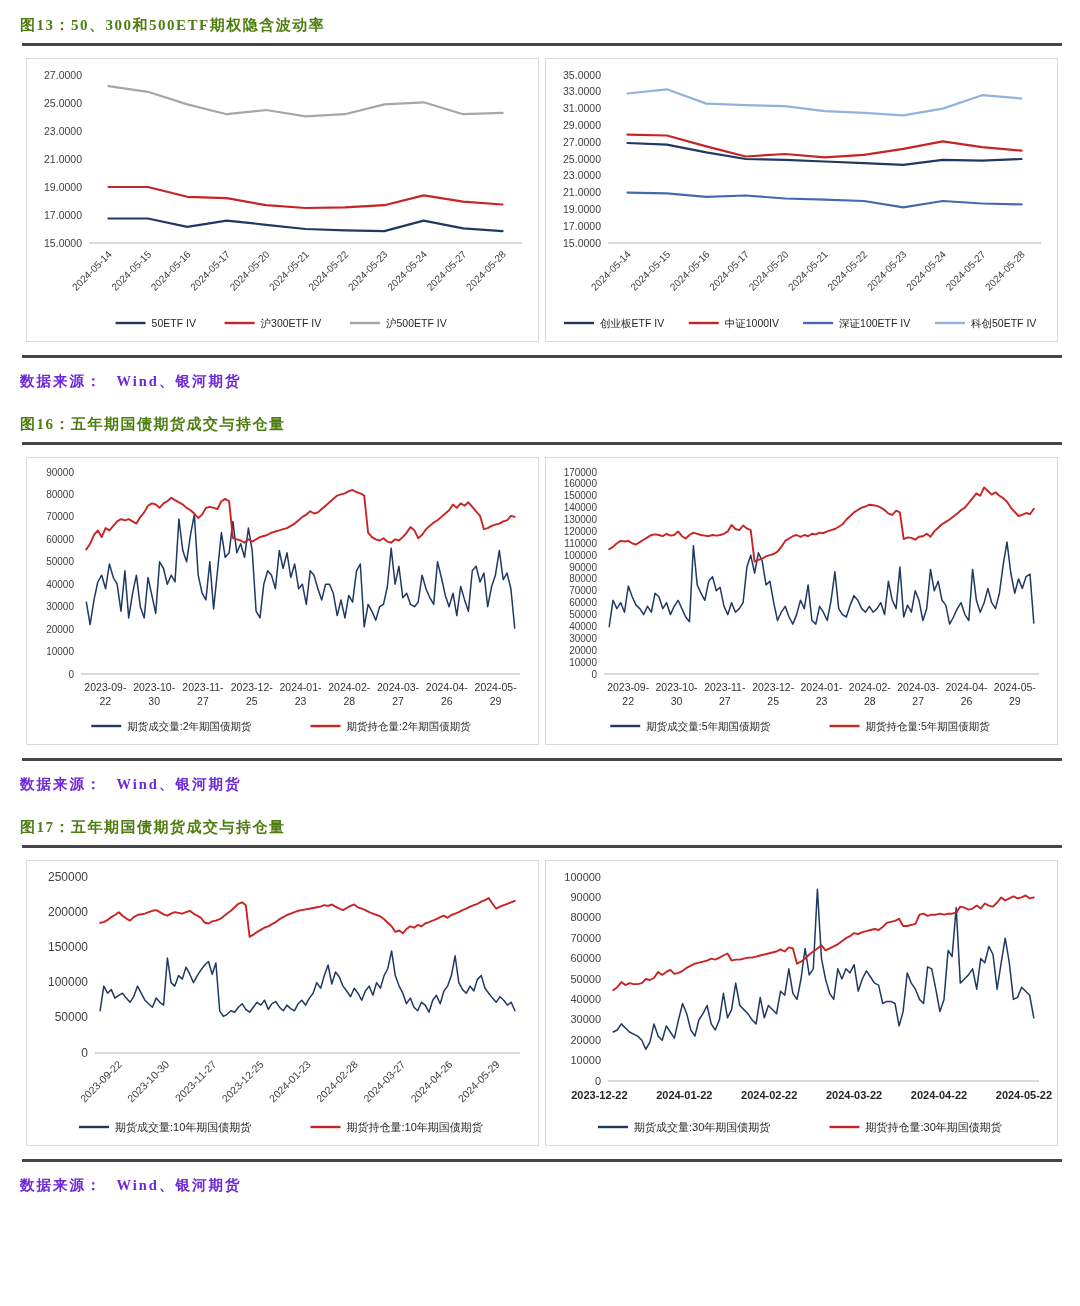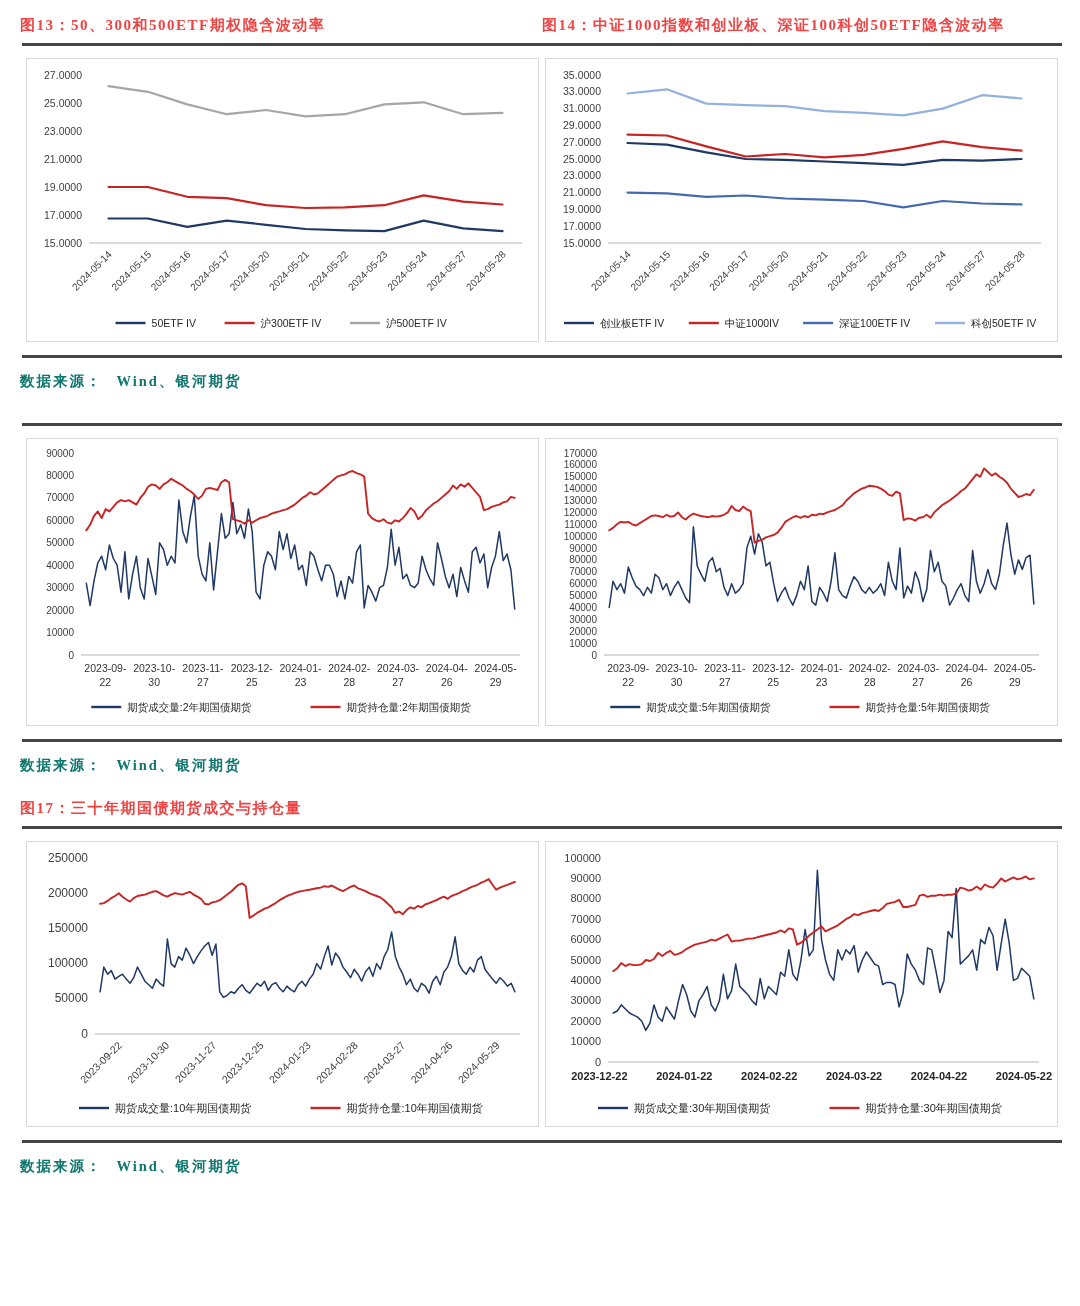--- a/index.html
+++ b/index.html
@@ -1,42 +1,41 @@
 <!DOCTYPE html>
 <html><head>
 <meta charset="utf-8">
 <style>
   html,body{margin:0;padding:0;background:#ffffff;}
   body{width:1080px;font-family:"Liberation Sans","DejaVu Sans",sans-serif;color:#17375E;}
   .page{padding:6px 16px 4px 20px;}
   .fig-row{margin-top:4px;}
   .fig-titles{display:flex;margin:10px 0 8px 0;}
   .fig-title{flex:1;font-family:"Liberation Serif","DejaVu Serif",serif;font-weight:bold;
-             font-size:15px;color:#ef4444;letter-spacing:1.5px;}
+             font-size:15px;color:#4d7c0f;letter-spacing:1.5px;}
   .rule{height:3px;background:#454545;margin:0 2px;}
   .boxes{display:flex;gap:6px;margin:12px 6px 13px 6px;}
   .chartbox{flex:1;border:1px solid #D9D9D9;background:#fff;overflow:hidden;}
   .chartbox svg{display:block;width:100%;}
   .h1 svg{height:282px;}
   .h2 svg{height:286px;}
   .h3 svg{height:284px;}
   .source{margin:14px 0 24px 0;font-family:"Liberation Serif","DejaVu Serif",serif;
-          font-size:14.5px;color:#0f766e;letter-spacing:2px;}
+          font-size:14.5px;color:#6d28d9;letter-spacing:2px;}
   .src-label{font-weight:bold;}
   .src-value{margin-left:14px;font-weight:bold;}
 </style>
 </head>
 <body>
 
 <div class="page">
 
   <div class="fig-row">
     <div class="fig-titles">
       <div class="fig-title">图13：50、300和500ETF期权隐含波动率</div>
-      <div class="fig-title">图14：中证1000指数和创业板、深证100科创50ETF隐含波动率</div>
     </div>
     <div class="rule"></div>
     <div class="boxes h1">
       <div class="chartbox">
           <svg viewBox="0 0 511 282">
             <text x="55" y="187.5" text-anchor="end" font-size="10.5" fill="#404040">15.0000</text>
             <text x="55" y="159.5" text-anchor="end" font-size="10.5" fill="#404040">17.0000</text>
             <text x="55" y="131.5" text-anchor="end" font-size="10.5" fill="#404040">19.0000</text>
             <text x="55" y="103.5" text-anchor="end" font-size="10.5" fill="#404040">21.0000</text>
             <text x="55" y="75.5" text-anchor="end" font-size="10.5" fill="#404040">23.0000</text>
@@ -104,20 +103,21 @@
             <text x="424.97" y="268" font-size="10.5" fill="#262626">科创50ETF IV</text>
           </svg>
         </div>
     </div>
     <div class="rule"></div>
     <div class="source"><span class="src-label">数据来源：</span><span class="src-value">Wind、银河期货</span></div>
   </div>
 
   <div class="fig-row">
     <div class="fig-titles">
+      <div class="fig-title">图16：五年期国债期货成交与持仓量</div>
     </div>
     <div class="rule"></div>
     <div class="boxes h2">
       <div class="chartbox">
           <svg viewBox="0 0 511 286">
             <text x="47" y="219.5" text-anchor="end" font-size="10" fill="#404040">0</text>
             <text x="47" y="197.05555555555554" text-anchor="end" font-size="10" fill="#404040">10000</text>
             <text x="47" y="174.61111111111111" text-anchor="end" font-size="10" fill="#404040">20000</text>
             <text x="47" y="152.16666666666669" text-anchor="end" font-size="10" fill="#404040">30000</text>
             <text x="47" y="129.72222222222223" text-anchor="end" font-size="10" fill="#404040">40000</text>
@@ -200,21 +200,21 @@
             <text x="319.5" y="272" font-size="10.5" fill="#262626">期货持仓量:5年期国债期货</text>
           </svg>
         </div>
     </div>
     <div class="rule"></div>
     <div class="source"><span class="src-label">数据来源：</span><span class="src-value">Wind、银河期货</span></div>
   </div>
 
   <div class="fig-row">
     <div class="fig-titles">
-      <div class="fig-title">图17：三十年期国债期货成交与持仓量</div>
+      <div class="fig-title">图17：五年期国债期货成交与持仓量</div>
     </div>
     <div class="rule"></div>
     <div class="boxes h3">
       <div class="chartbox">
           <svg viewBox="0 0 511 284">
             <text x="61" y="195.5" text-anchor="end" font-size="12" fill="#404040">0</text>
             <text x="61" y="160.3" text-anchor="end" font-size="12" fill="#404040">50000</text>
             <text x="61" y="125.1" text-anchor="end" font-size="12" fill="#404040">100000</text>
             <text x="61" y="89.9" text-anchor="end" font-size="12" fill="#404040">150000</text>
             <text x="61" y="54.69999999999999" text-anchor="end" font-size="12" fill="#404040">200000</text>

